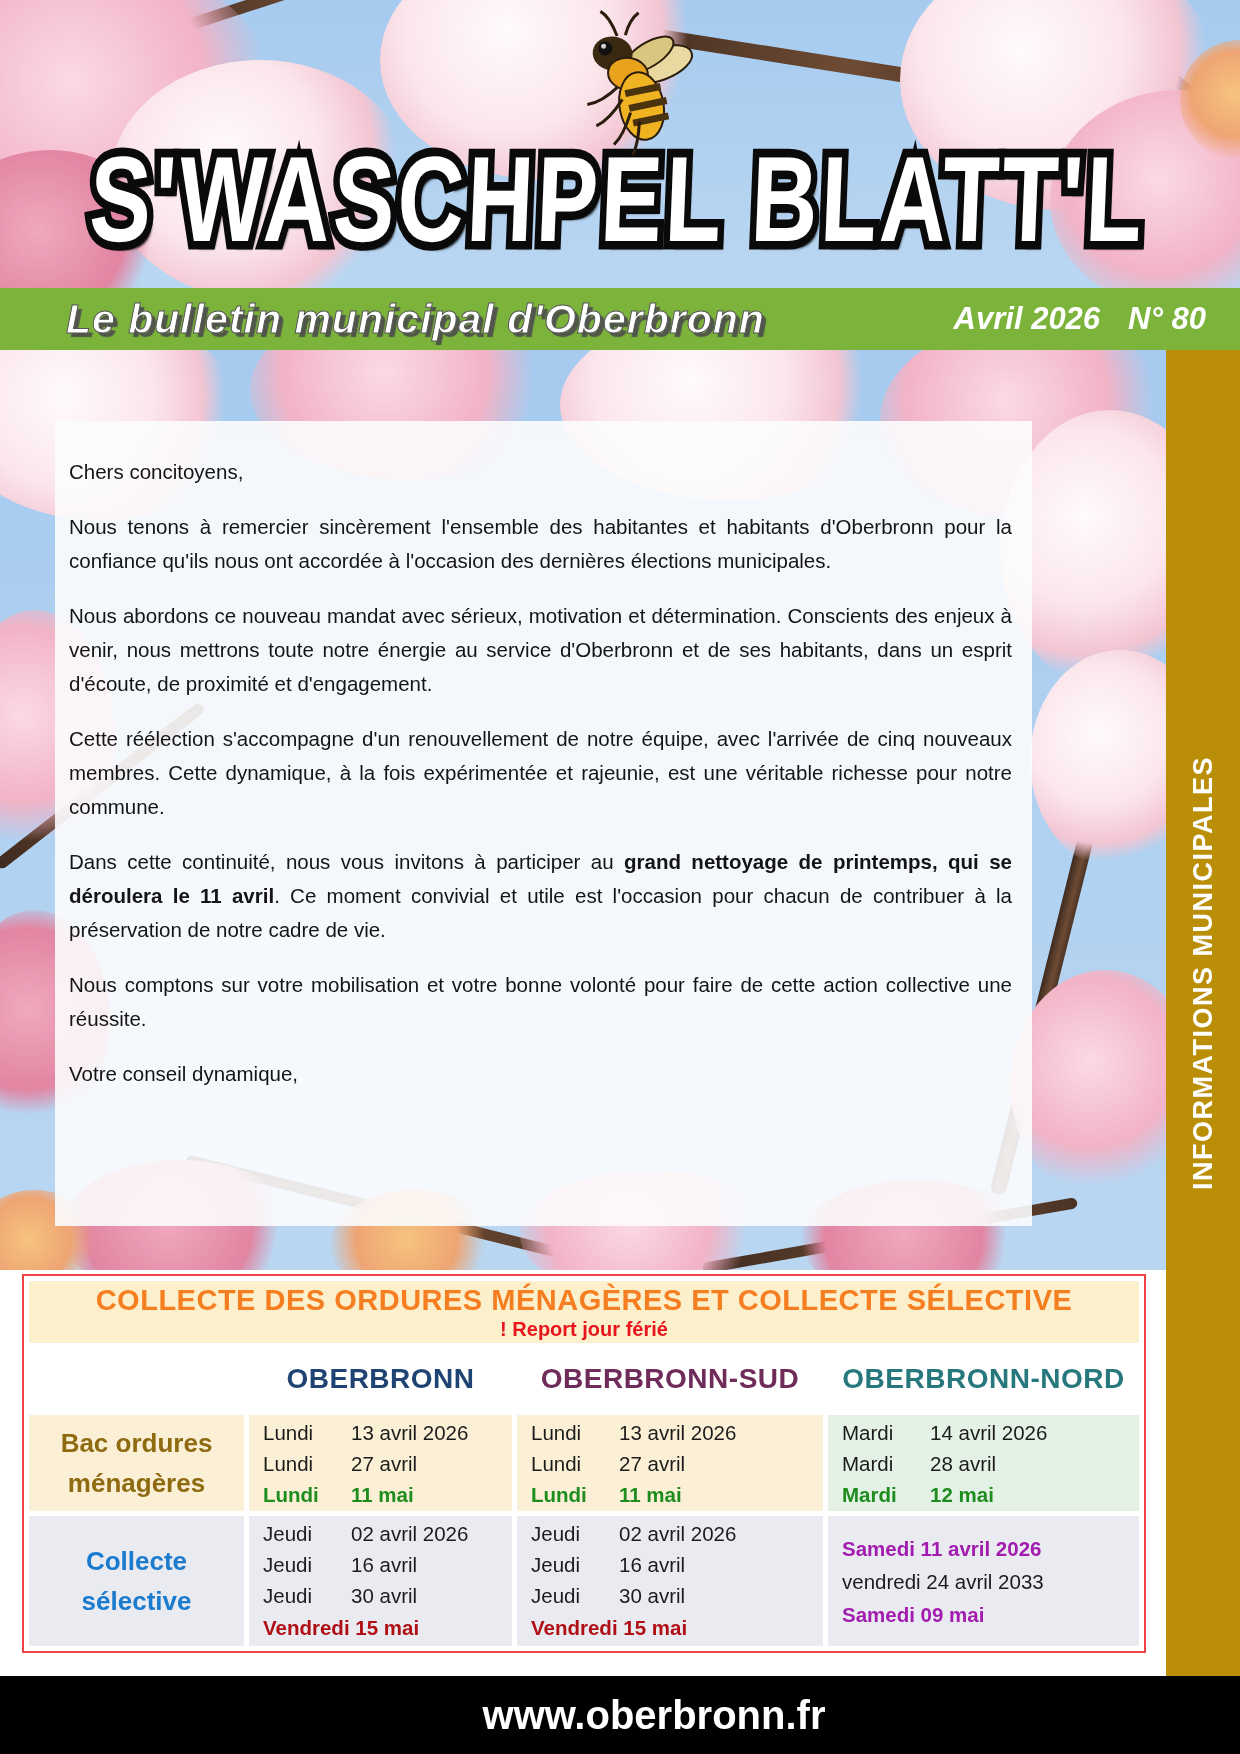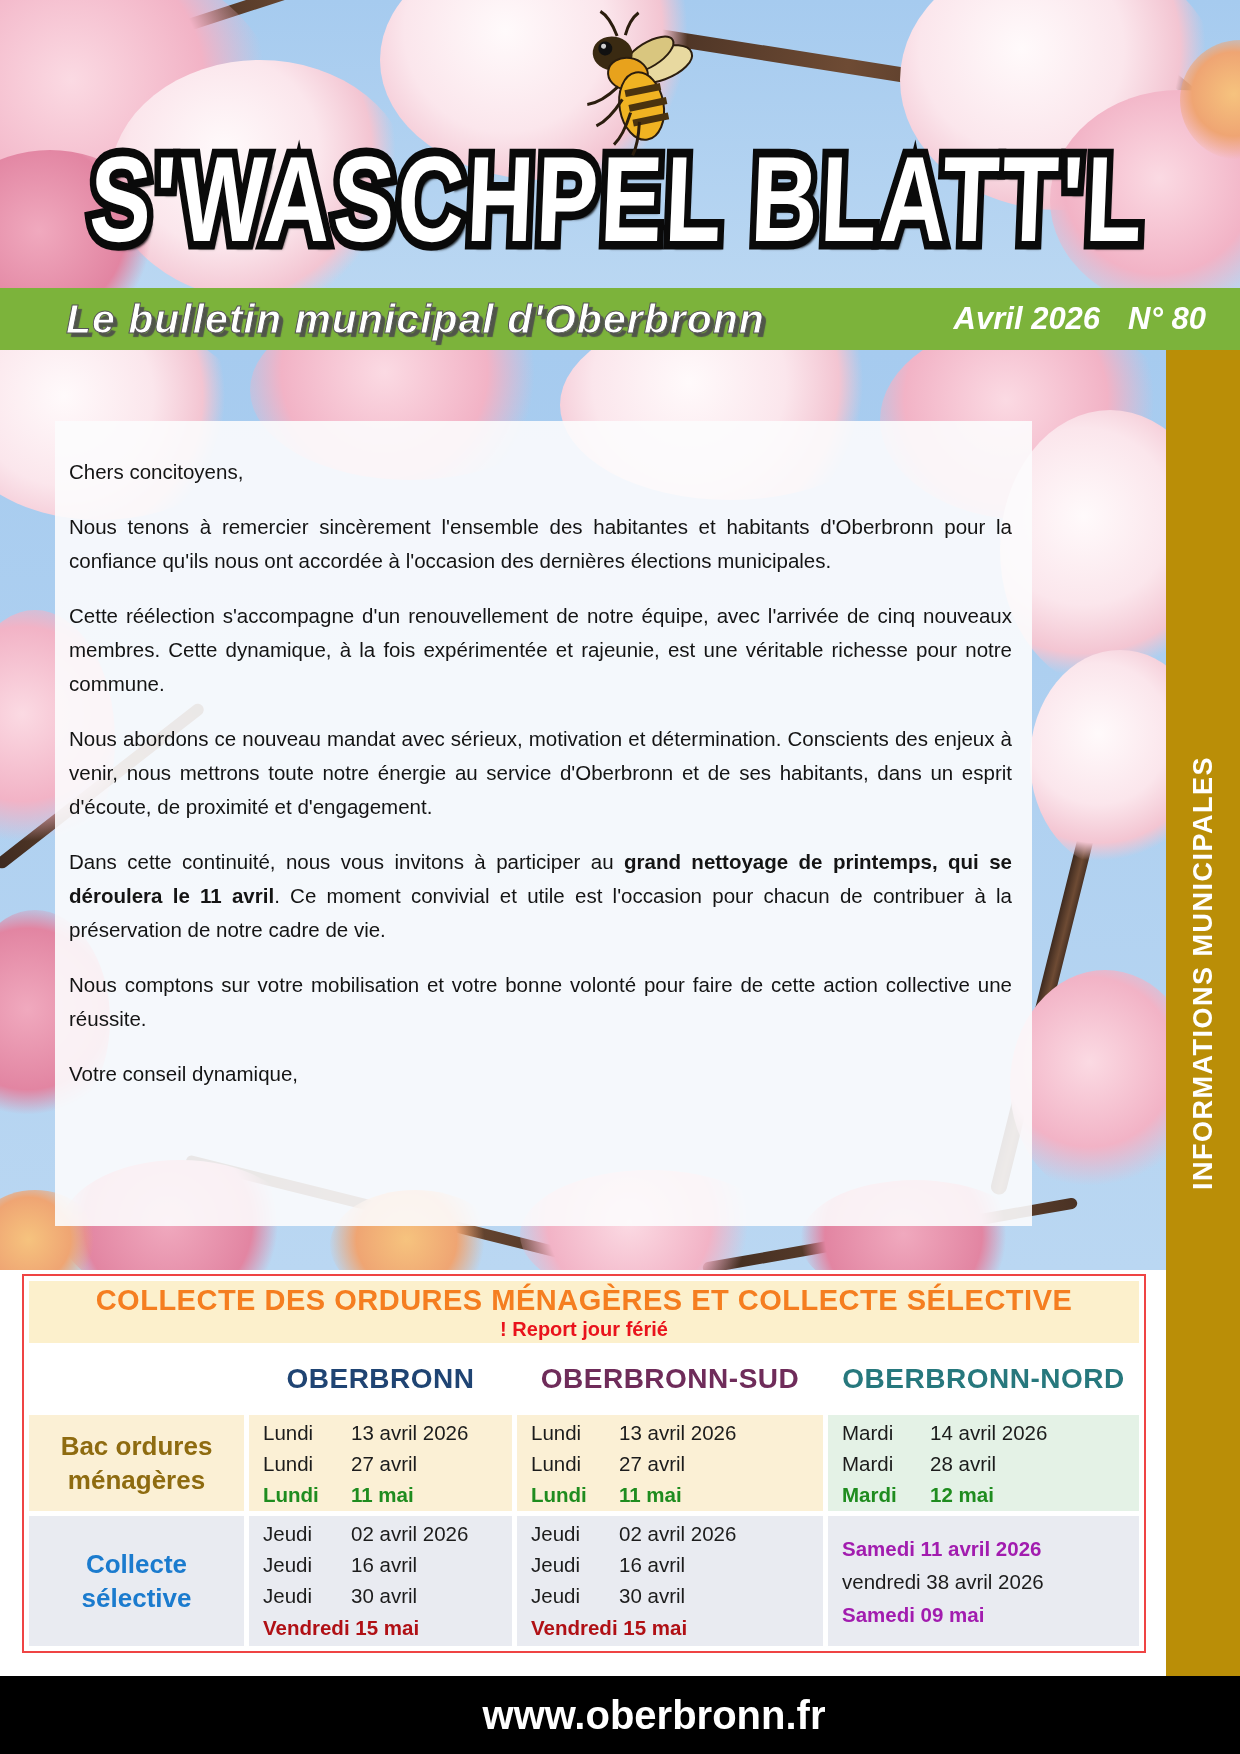--- a/index.html
+++ b/index.html
@@ -57,21 +57,21 @@
   .t-band{height:62px;background:#FCF0CC;margin-bottom:5px;
       display:flex;flex-direction:column;align-items:center;justify-content:center;}
   .t-title{color:#F57E20;font-size:29px;font-weight:bold;letter-spacing:0.5px;}
   .t-sub{color:#E9131C;font-size:20px;font-weight:bold;margin-top:1px;}
   .t-grid{display:grid;grid-template-columns:215px 263px 306px 311px;
       grid-template-rows:62px 96px 130px;gap:5px;background:#fff;}
   .th{display:flex;align-items:center;justify-content:center;
       font-size:28px;font-weight:bold;letter-spacing:0.5px;background:#fff;}
   .th.navy{color:#1F4473;} .th.plum{color:#6F2C5A;} .th.teal{color:#27787D;}
   .rl{display:flex;align-items:center;justify-content:center;text-align:center;
-      font-size:26px;font-weight:bold;line-height:34px;padding:0 8px;box-sizing:border-box;}
+      font-size:26px;font-weight:bold;line-height:40px;padding:0 8px;box-sizing:border-box;}
   .rl.gold-label{color:#8E6B10;}
   .rl.blue-label{color:#1B7BCE;}
   .cream{background:#FBF0D5;}
   .palegreen{background:#E4F2E6;}
   .palegray{background:#E9EBF1;}
   .cell{display:flex;flex-direction:column;justify-content:center;
       padding:4px 6px 4px 14px;box-sizing:border-box;font-size:20.5px;color:#1c1c1c;}
   .dl{display:grid;grid-template-columns:88px 1fr;line-height:31px;}
   .dl.green .d,.dl.green .dt{color:#1F8C1F;font-weight:bold;}
   .fl{line-height:33px;}
@@ -146,22 +146,22 @@
     <div class="bloom bloom-deep" style="left:60px;top:810px;width:240px;height:140px;"></div>
     <div class="bloom bloom-warm" style="left:330px;top:840px;width:170px;height:110px;"></div>
     <div class="bloom bloom-pink" style="left:520px;top:820px;width:260px;height:130px;"></div>
     <div class="bloom bloom-deep" style="left:800px;top:830px;width:230px;height:120px;"></div>
     <div class="bloom bloom-warm" style="left:-30px;top:840px;width:130px;height:110px;"></div>
   </div>
 
   <div class="letter">
     <p class="salut">Chers concitoyens,</p>
     <p>Nous tenons à remercier sincèrement l'ensemble des habitantes et habitants d'Oberbronn pour la confiance qu'ils nous ont accordée à l'occasion des dernières élections municipales.</p>
+    <p>Nous abordons ce nouveau mandat avec sérieux, motivation et détermination. Conscients des enjeux à venir, nous mettrons toute notre énergie au service d'Oberbronn et de ses habitants, dans un esprit d'écoute, de proximité et d'engagement.</p>
     <p>Cette réélection s'accompagne d'un renouvellement de notre équipe, avec l'arrivée de cinq nouveaux membres. Cette dynamique, à la fois expérimentée et rajeunie, est une véritable richesse pour notre commune.</p>
-    <p>Nous abordons ce nouveau mandat avec sérieux, motivation et détermination. Conscients des enjeux à venir, nous mettrons toute notre énergie au service d'Oberbronn et de ses habitants, dans un esprit d'écoute, de proximité et d'engagement.</p>
     <p><span>Dans cette continuité, nous vous invitons à participer au </span><b>grand nettoyage de printemps, qui se déroulera le 11 avril</b><span>. Ce moment convivial et utile est l'occasion pour chacun de contribuer à la préservation de notre cadre de vie.</span></p>
     <p>Nous comptons sur votre mobilisation et votre bonne volonté pour faire de cette action collective une réussite.</p>
     <p class="salut">Votre conseil dynamique,</p>
   </div>
 
   <div class="gold-strip">
     <span class="vtext">INFORMATIONS MUNICIPALES</span>
   </div>
 
   <div class="table-wrap">
@@ -246,21 +246,21 @@
             <span class="dt">16 avril</span>
           </div>
         <div class="dl">
             <span class="d">Jeudi</span>
             <span class="dt">30 avril</span>
           </div>
         <div class="fl darkred">Vendredi 15 mai</div>
       </div>
       <div class="cell palegray">
         <div class="fl red">Samedi 11 avril 2026</div>
-        <div class="fl">vendredi 38 avril 2026</div>
+        <div class="fl">vendredi 24 avril 2033</div>
         <div class="fl red">Samedi 09 mai</div>
       </div>
 
     </div>
   </div>
 
   <div class="footer">
     <span class="footer-url">www.oberbronn.fr</span>
   </div>
 

